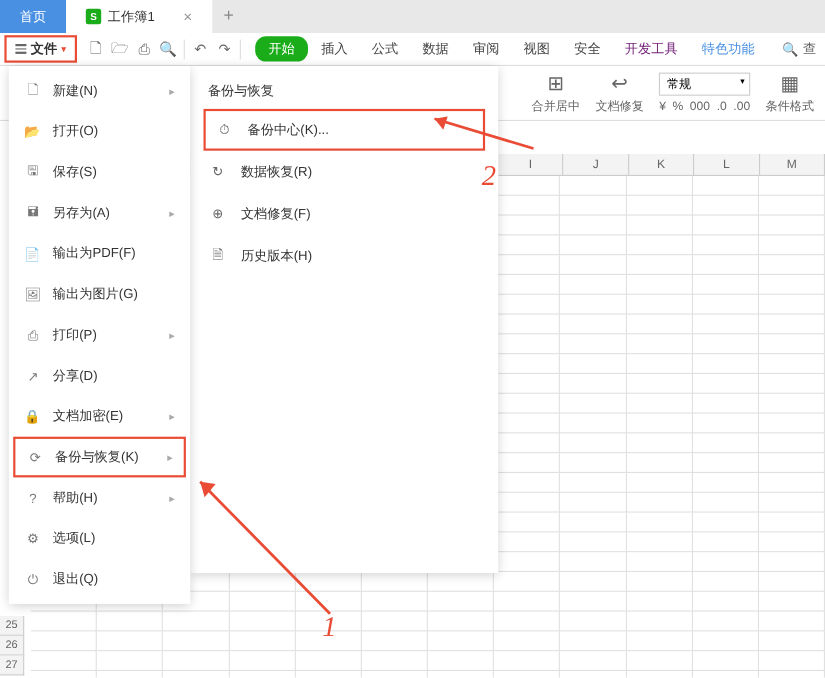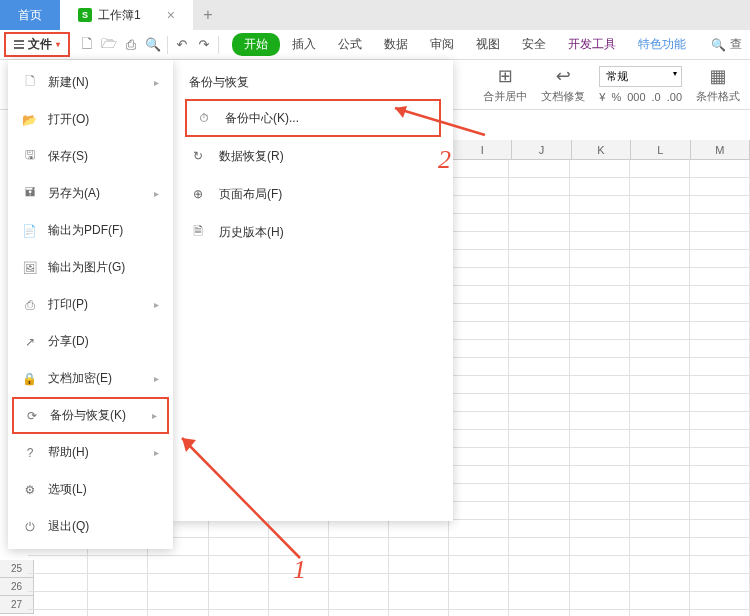--- a/index.html
+++ b/index.html
@@ -42,21 +42,21 @@
     
     .submenu-panel { position: absolute; top: 60px; left: 173px; width: 280px; background: #fff; box-shadow: 0 2px 10px rgba(0,0,0,0.2); z-index: 9; padding: 10px 0 270px 0; }
     .submenu-title { font-size: 12px; color: #333; padding: 4px 16px 8px; }
     .sub-item { display: flex; align-items: center; padding: 10px 16px; font-size: 12px; color: #333; gap: 12px; cursor: pointer; }
     .sub-item.boxed { border: 2px solid #e94b35; margin: 0 12px; padding: 8px 8px; }
     .sub-item .si-icon { width: 18px; height: 18px; display: flex; align-items: center; justify-content: center; color: #666; }
     
     .sheet-area { position: absolute; top: 140px; left: 0; right: 0; bottom: 0; }
     .col-headers { position: absolute; top: 0; left: 28px; right: 0; height: 20px; display: flex; background: #f3f3f3; border-bottom: 1px solid #ccc; }
     .col-h { width: 72px; border-right: 1px solid #ccc; text-align: center; font-size: 11px; color: #666; line-height: 20px; }
-    .row-headers { position: absolute; top: 20px; left: 0; width: 34px; display: flex; flex-direction: column; }
+    .row-headers { position: absolute; top: 20px; left: 0; width: 22px; display: flex; flex-direction: column; }
     .row-h { height: 18px; border-bottom: 1px solid #ccc; border-right: 1px solid #ccc; background: #f3f3f3; text-align: center; font-size: 10px; color: #666; line-height: 18px; }
     .grid { position: absolute; top: 20px; left: 28px; right: 0; bottom: 0; }
     .grow { display: flex; height: 18px; }
     .gcell { width: 72px; height: 18px; border-right: 1px solid #e0e0e0; border-bottom: 1px solid #e0e0e0; }
     
     .anno-arrow { position: absolute; z-index: 20; pointer-events: none; }
     .anno-num { position: absolute; color: #e94b35; font-size: 26px; font-style: italic; z-index: 21; font-family: serif; }
     
     svg line { stroke: #e94b35; stroke-width: 2.5; }
     svg polygon { fill: #e94b35; }
@@ -581,21 +581,21 @@
       <div class="sub-item boxed">
         <span class="si-icon">⏱</span>
         <span>备份中心(K)...</span>
       </div>
       <div class="sub-item">
         <span class="si-icon">↻</span>
         <span>数据恢复(R)</span>
       </div>
       <div class="sub-item">
         <span class="si-icon">⊕</span>
-        <span>页面布局(F)</span>
+        <span>文档修复(F)</span>
       </div>
       <div class="sub-item">
         <span class="si-icon">🗎</span>
         <span>历史版本(H)</span>
       </div>
     </div>
 </div>
 
 <svg class="anno-arrow" style="top:100px;left:385px" width="110" height="40">
   <line x1="100" y1="35" x2="10" y2="8"></line>

